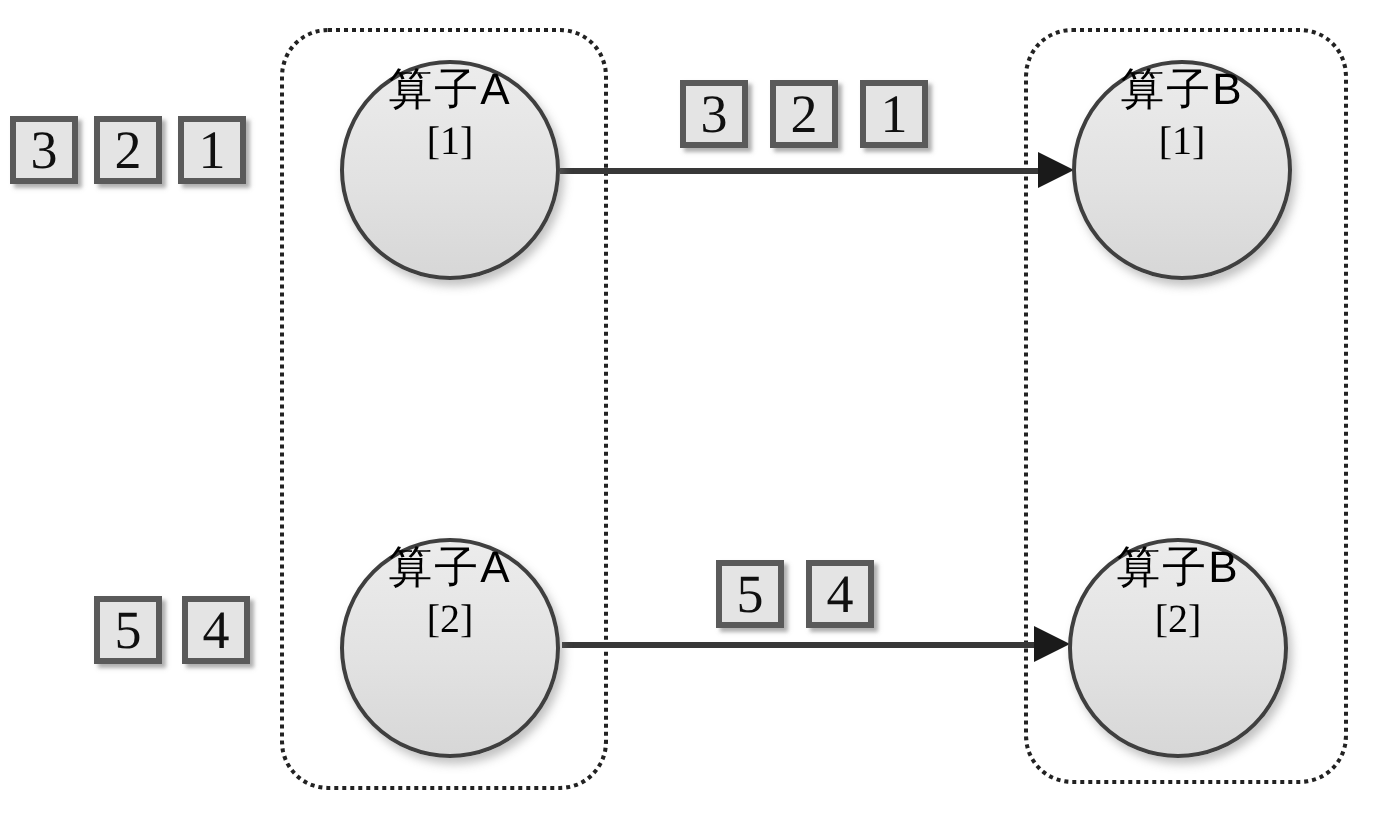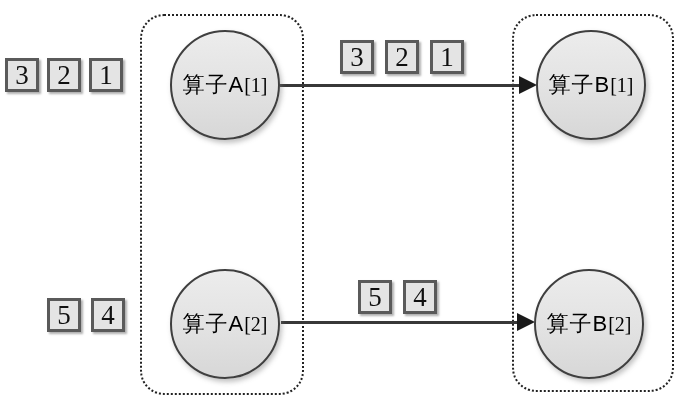--- a/index.html
+++ b/index.html
@@ -30,23 +30,22 @@
   .node {
     position: absolute;
     width: 110px;
     height: 110px;
     border-radius: 50%;
     border: 2px solid #3f3f3f;
     background: linear-gradient(180deg, #ececec 0%, #e2e2e2 55%, #d7d7d7 100%);
     box-shadow: 2px 3px 5px rgba(120,120,120,0.45);
     box-sizing: border-box;
     display: flex;
-    flex-direction: row;
+    flex-direction: column;
     align-items: center;
-    justify-content: center;
     color: #000000;
     text-align: center;
   }
   .node-a1 { left: 170px; top: 30px; }
   .node-a2 { left: 170px; top: 269px; }
   .node-b1 { left: 536px; top: 30px; }
   .node-b2 { left: 534px; top: 269px; }
   .node .node-title {
     font-size: 22px;
     line-height: 26px;

